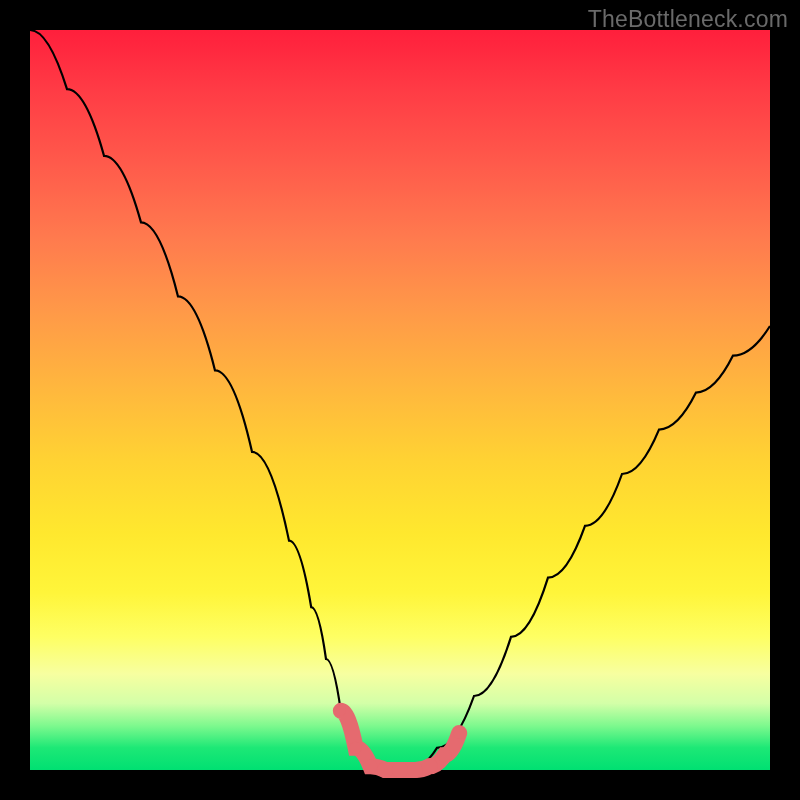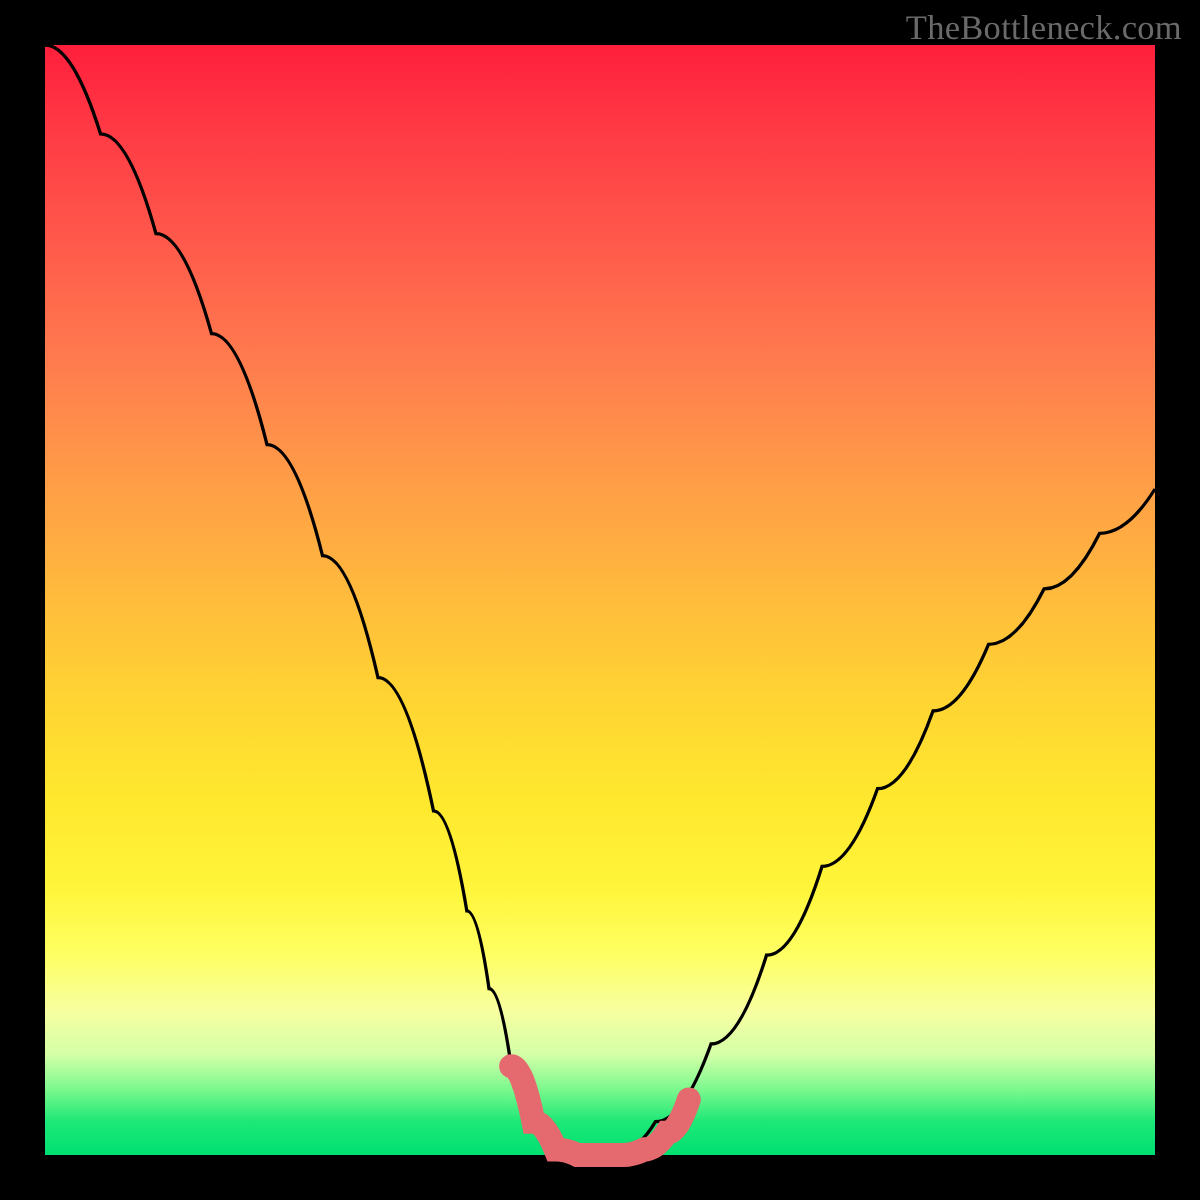--- a/index.html
+++ b/index.html
@@ -11,21 +11,20 @@
     overflow: hidden;
     font-family: Arial, Helvetica, sans-serif;
   }
   .frame {
     position: absolute;
     left: 0;
     top: 0;
     width: 800px;
     height: 696px;
     background: #000;
-    font-family: Liberation Serif, serif;
   }
   .plot {
     position: absolute;
     left: 30px;
     top: 30px;
     width: 740px;
     height: 740px;
     
     background: linear-gradient(
       to bottom,

